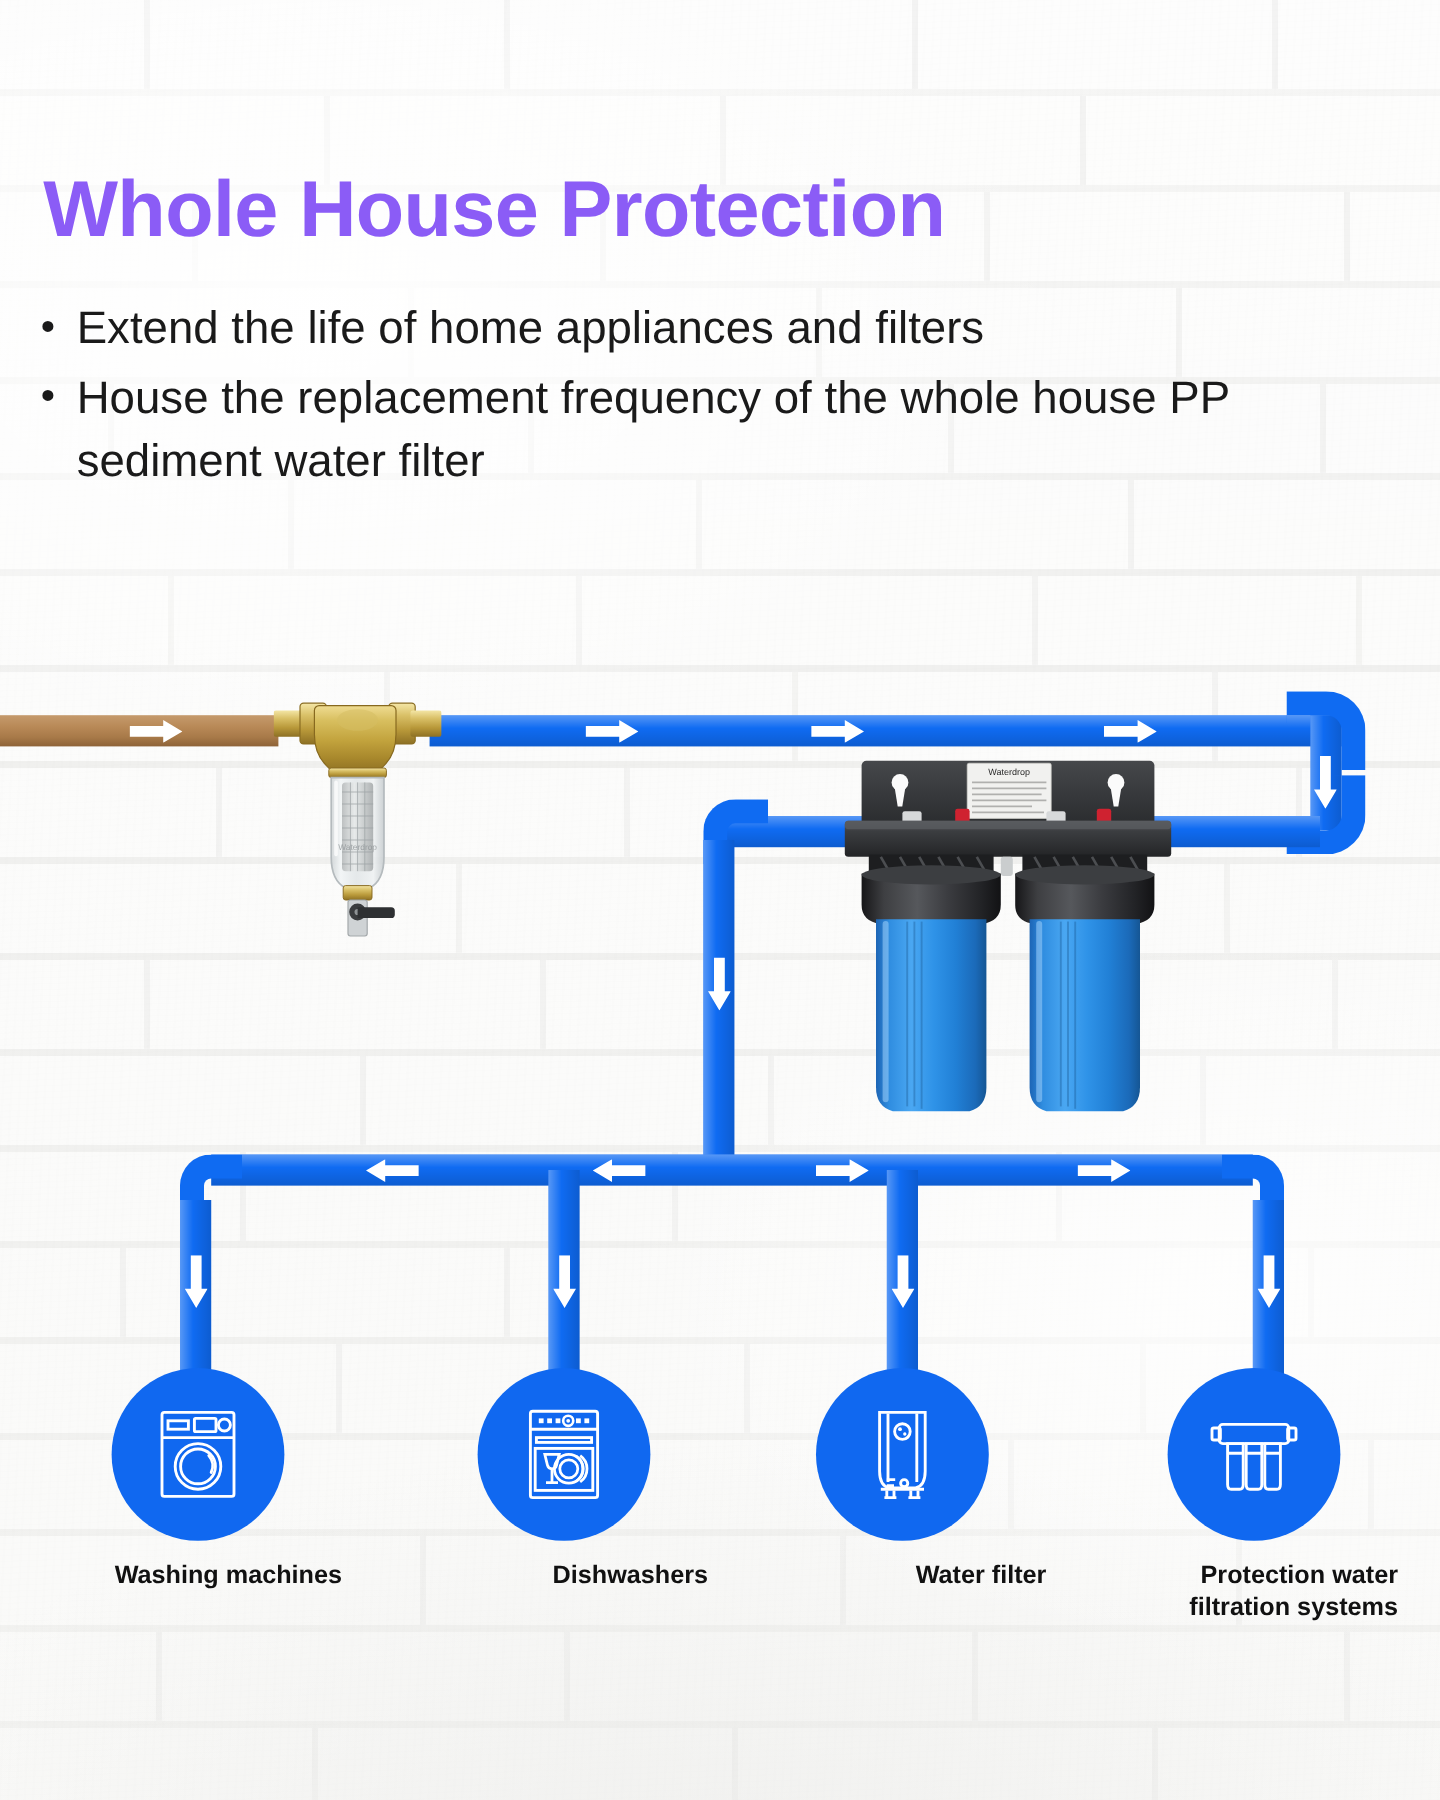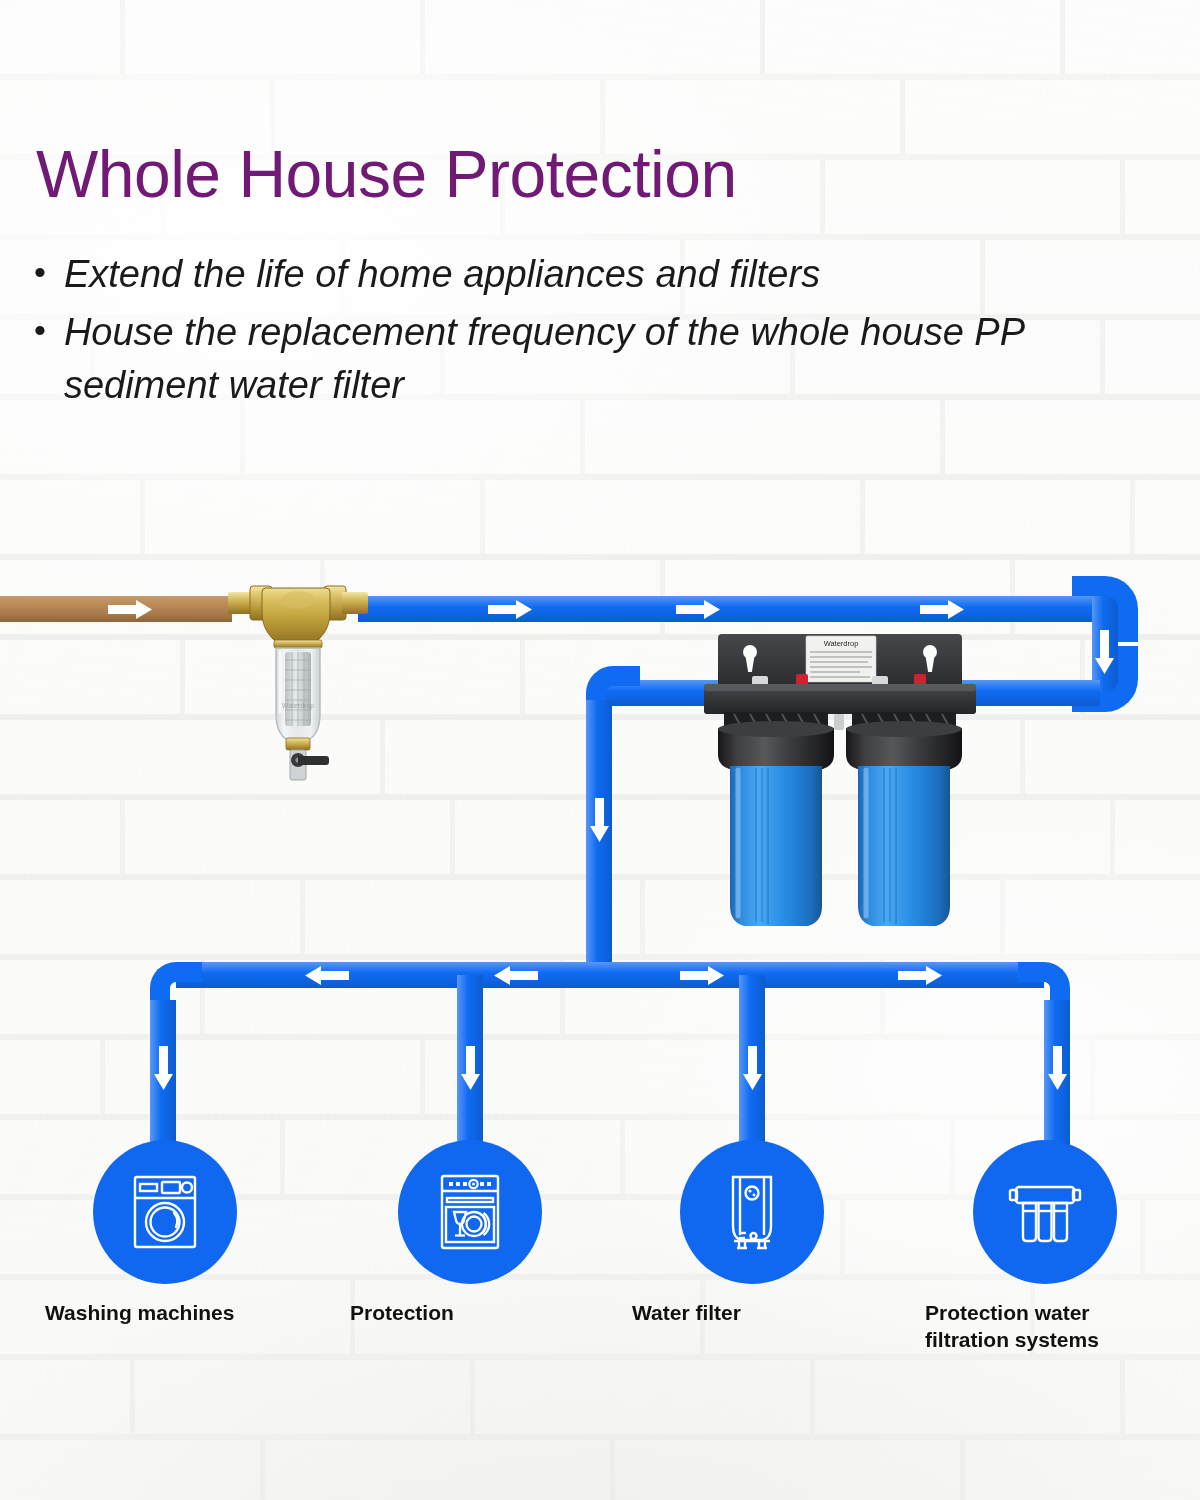--- a/index.html
+++ b/index.html
@@ -48,23 +48,23 @@
       repeating-linear-gradient(93deg, rgba(0,0,0,0.018) 0 2px, rgba(255,255,255,0) 2px 7px),
       repeating-linear-gradient(178deg, rgba(0,0,0,0.012) 0 1px, rgba(255,255,255,0) 1px 5px);
     pointer-events: none;
   }
 
   
   .headline {
     position: absolute; left: 36px; top: 140px;
     width: 1120px;
     font-size: 66px;
-    font-weight: normal;
+    font-weight: bold;
     letter-spacing: -0.5px;
-    color: #701a75;
+    color: #8b5cf6;
     line-height: 1.04;
     white-space: nowrap;
   }
   .bullets {
     position: absolute; left: 34px; top: 248px;
     width: 1140px;
     color: #1a1a1a;
     font-size: 38px;
     line-height: 1.38;
   }
@@ -72,21 +72,21 @@
     display: flex;
     align-items: flex-start;
     gap: 18px;
     margin-bottom: 6px;
   }
   .bullet-dot {
     flex: 0 0 auto;
     font-size: 34px;
     line-height: 1.45;
   }
-  .bullet-text { flex: 1 1 auto; font-style: italic; }
+  .bullet-text { flex: 1 1 auto; }
 
   
   .pipe {
     position: absolute;
     background: #0f6bf2;
   }
   .pipe.shade::after {
     content: "";
     position: absolute; inset: 0;
     background: linear-gradient(180deg, rgba(255,255,255,0.30), rgba(255,255,255,0) 42%, rgba(0,0,0,0.14));
@@ -128,21 +128,21 @@
     width: 144px; height: 144px;
     border-radius: 50%;
     background: #1068f0;
     display: flex;
     align-items: center;
     justify-content: center;
   }
   .appliance svg { display: block; }
   .app-label {
     position: absolute;
-    text-align: left;
+    text-align: right;
     font-size: 21px;
     font-weight: bold;
     color: #111;
     line-height: 1.28;
     width: 240px;
   }
 </style>
 </head>
 <body>
 
@@ -535,21 +535,21 @@
         <circle cx="47" cy="55" r="12"></circle>
         <circle cx="47" cy="55" r="7.5"></circle>
         <path d="M53 44.5 a12.5 12.5 0 0 1 0 21"></path>
         <path d="M56.5 44 a13.5 13.5 0 0 1 0 22"></path>
         <path d="M27 43 h12 l-2.2 9 a4 4 0 0 1 -3.8 3 a4 4 0 0 1 -3.8 -3 z"></path>
         <line x1="33" y1="55" x2="33" y2="66"></line>
         <line x1="28" y1="66.5" x2="38" y2="66.5"></line>
       </g>
     </svg>
   </div>
-  <div class="app-label" style="left:350px; top:1300px;">Protection</div>
+  <div class="app-label" style="left:350px; top:1300px;">Dishwashers</div>
 
   <div class="appliance" style="left:680px; top:1140px;">
     <svg width="86" height="86" viewBox="0 0 86 86">
       <g fill="none" stroke="#ffffff" stroke-width="2.4">
         <path d="M24 8 h38 v49 q0 12 -8 14 h-22 q-8 -2 -8 -14 z"></path>
         <line x1="31" y1="9" x2="31" y2="66"></line>
         <line x1="55" y1="9" x2="55" y2="66"></line>
         <circle cx="43" cy="24" r="6.5"></circle>
         <circle cx="44.5" cy="67" r="3"></circle>
         <line x1="30" y1="64" x2="37" y2="64"></line>

